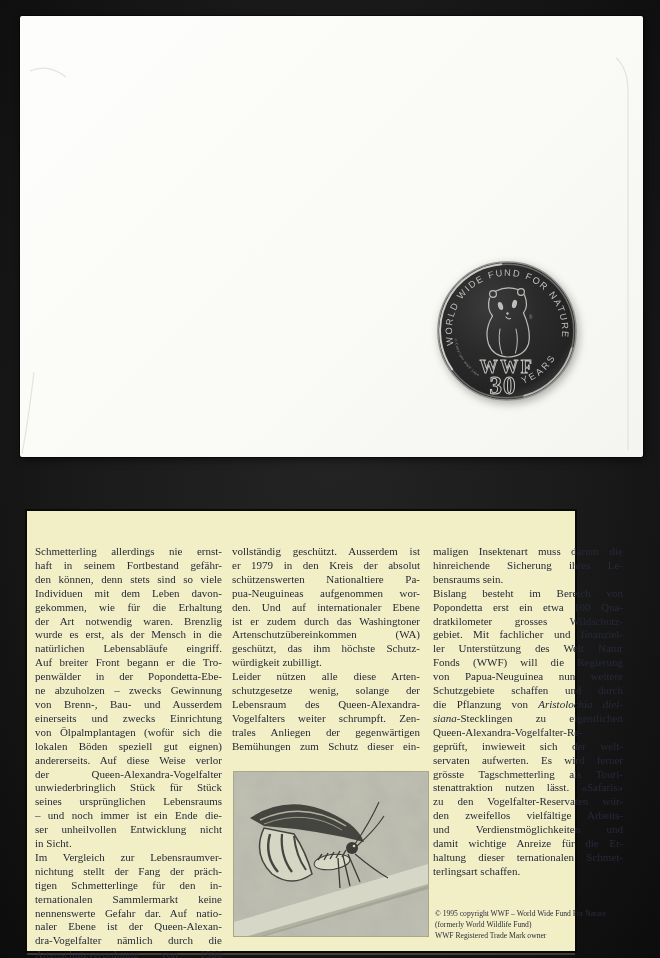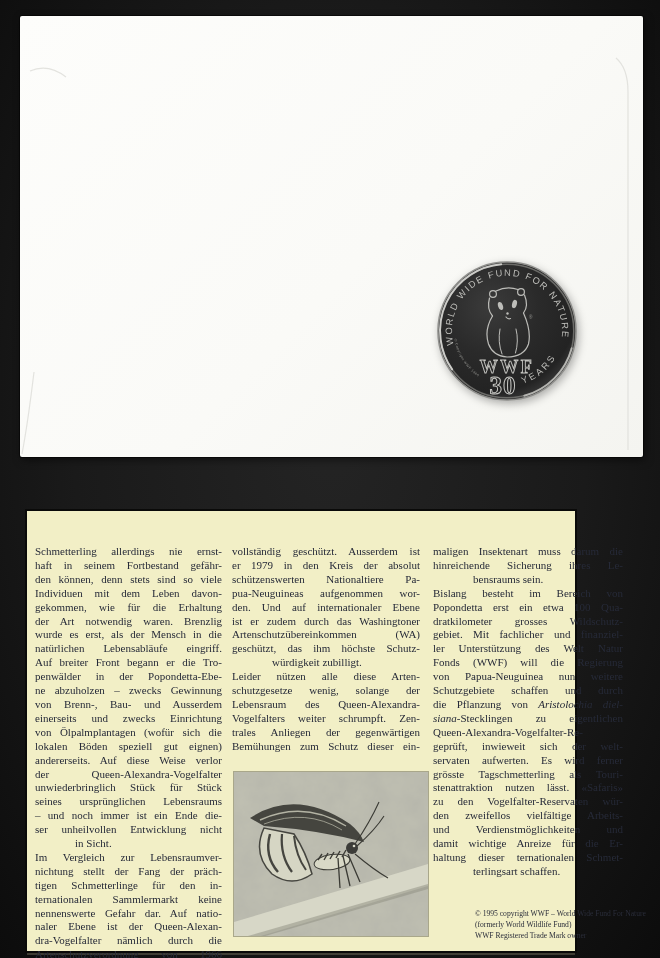--- a/index.html
+++ b/index.html
@@ -22,31 +22,31 @@
   .card{
     position:absolute;left:27px;top:511px;width:548px;height:440px;
     background:#f2efc6;
     box-shadow:0 0 0 2px #0a0a09, 0 4px 0 rgba(120,116,96,.45);
   }
   .col{position:absolute;top:34px;color:#262a38;font-size:11px;line-height:13.9px;}
   .col-1{left:8px;width:187px;}
   .col-2{left:205px;width:188px;}
   .col-3{left:406px;width:190px;}
   .tl{text-align:justify;text-align-last:justify;white-space:normal;}
-  .tl.pe{text-align-last:left;margin-left:40px;}
+  .tl.pe{text-align-last:left;}
   .tl em{font-style:italic;}
   .photo{
     position:absolute;left:207px;top:261px;width:194px;height:164px;
     outline:1px solid rgba(110,108,90,.55);
   }
   .copyright{
     position:absolute;left:408px;top:397px;width:195px;
     color:#2a2d3a;font-size:7.6px;line-height:11px;
   }
-  .cline{white-space:nowrap;margin-left:40px;}
+  .cline{white-space:nowrap;}
 </style>
 </head>
 <body>
 
 <div class="envelope">
   <svg class="foldlines" width="623" height="441" viewBox="0 0 623 441">
     <g fill="none" stroke="#e0e0db" stroke-width="1.2" opacity="0.9">
       <path d="M10,55 Q28,47 46,61"></path>
       <path d="M14,356 Q8,406 2,438"></path>
       <path d="M596,42 Q608,52 608,76 L608,434"></path>

